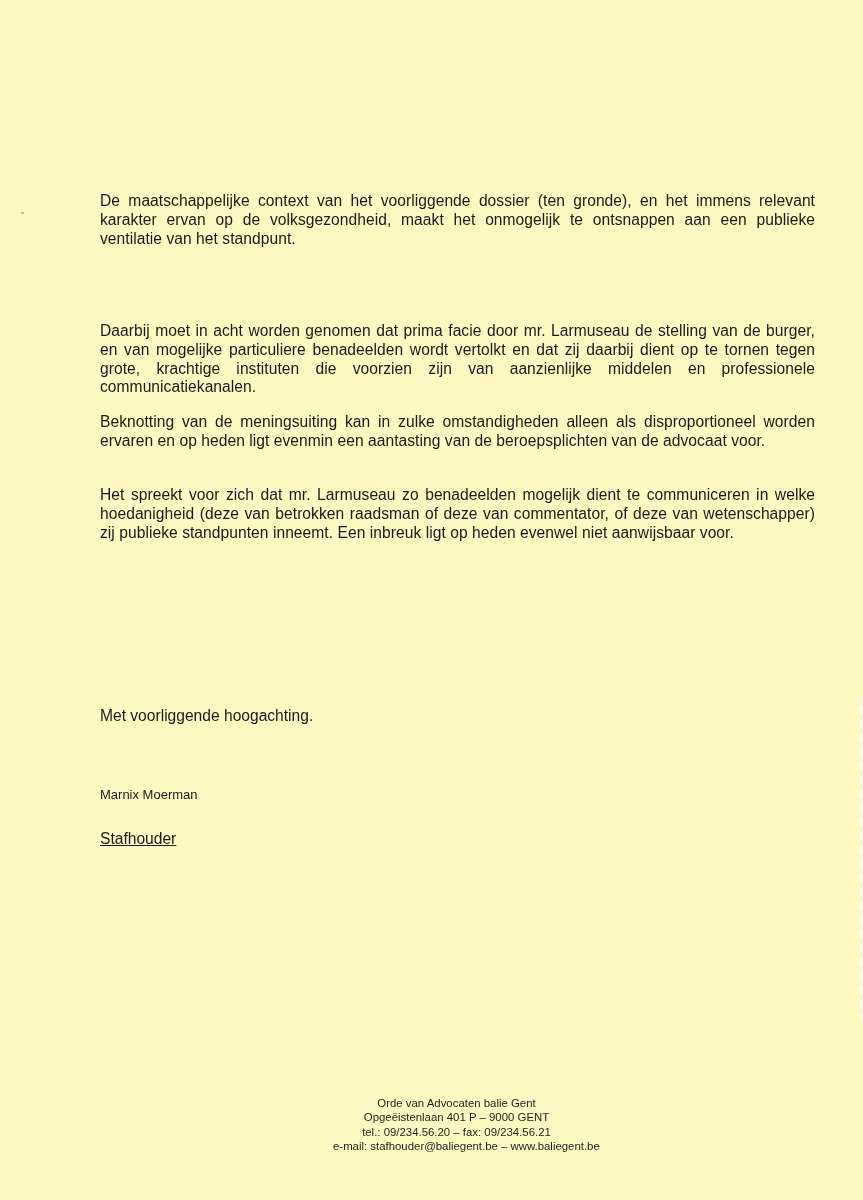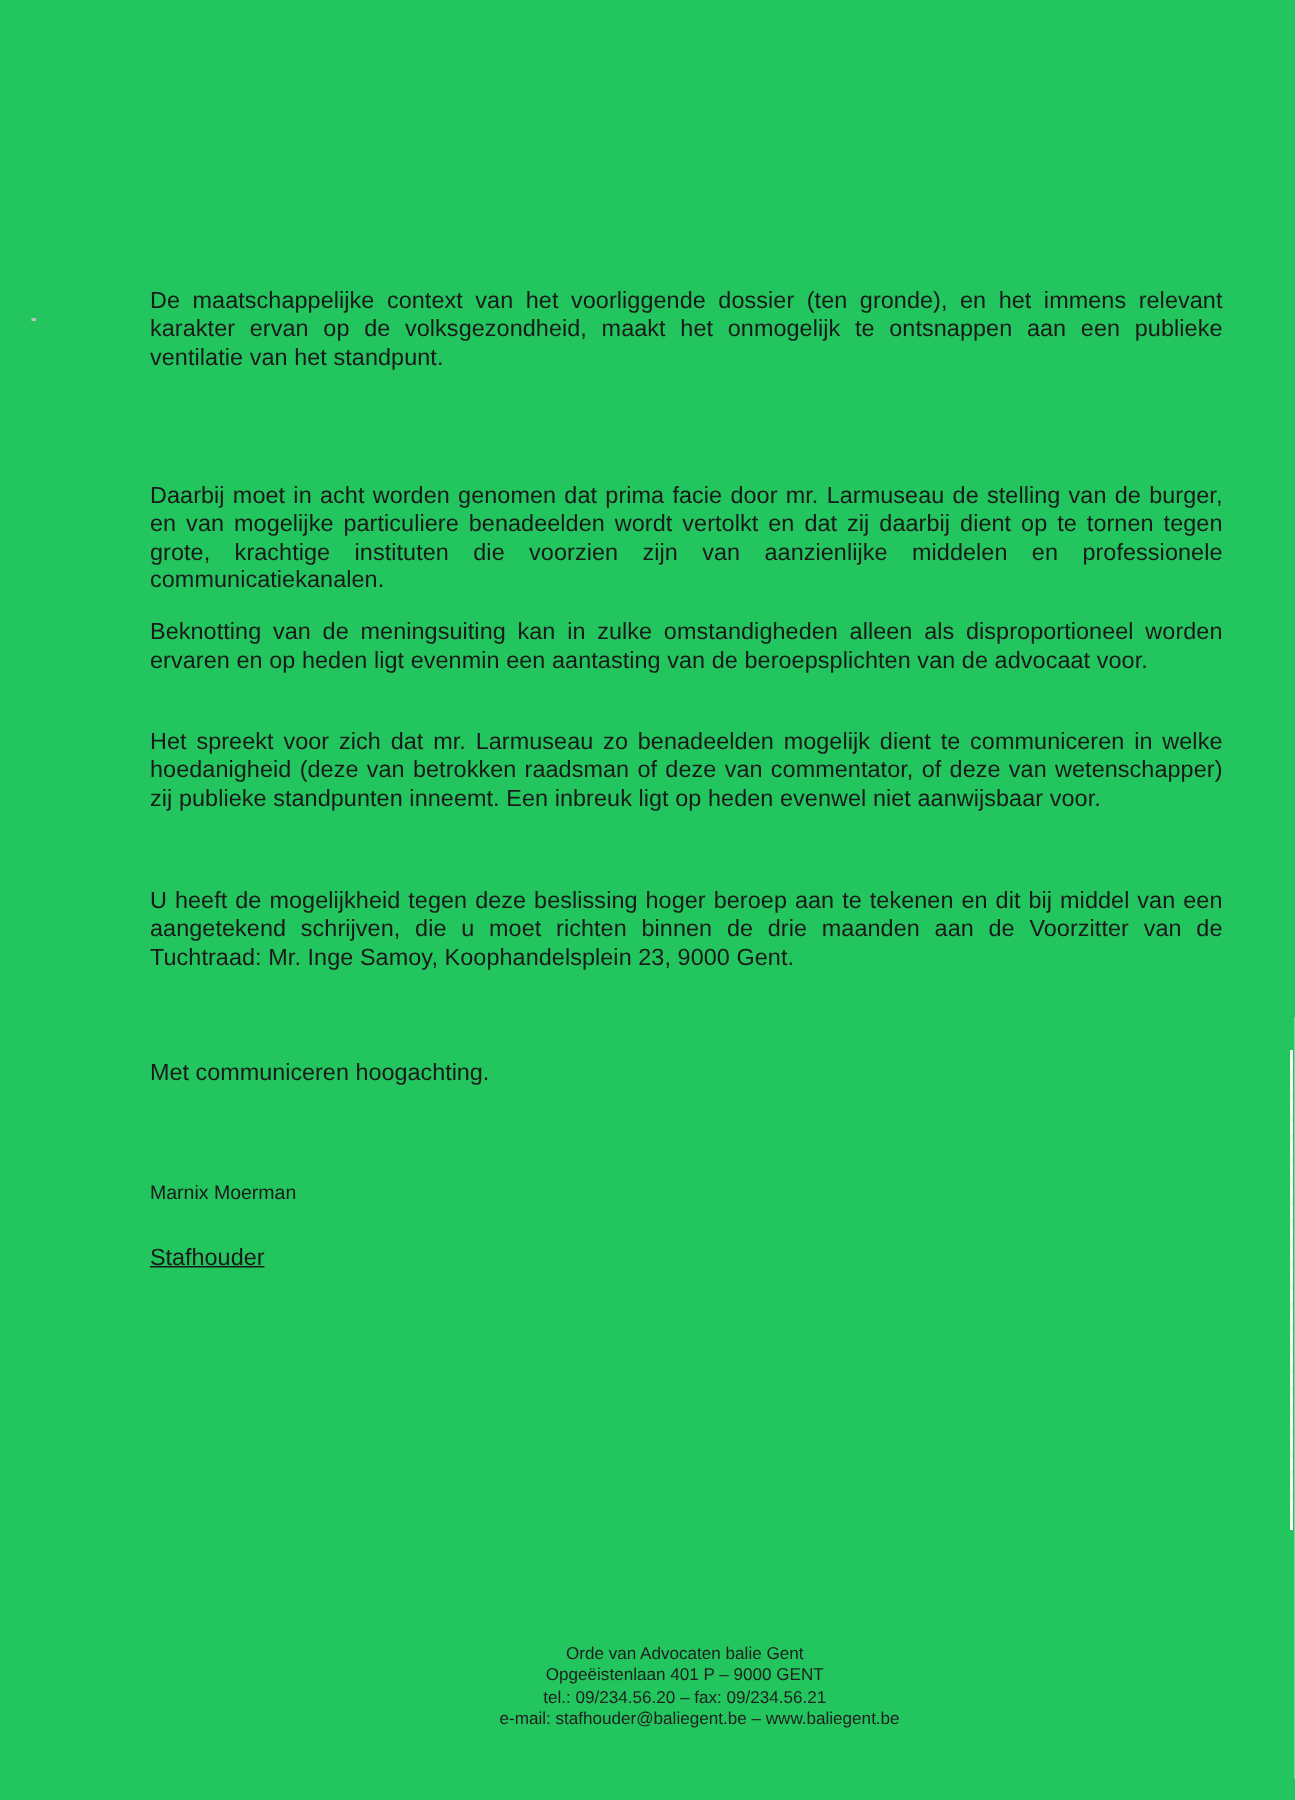--- a/index.html
+++ b/index.html
@@ -1,20 +1,20 @@
 <!DOCTYPE html>
 <html><head>
   <meta charset="utf-8">
   <style>
     html, body { margin: 0; padding: 0; background: #ffffff; }
     body {
       width: 863px; height: 1200px; position: relative; overflow: hidden;
       font-family: "Liberation Sans", sans-serif; color: #1a1a1a;
     }
-    .page { position: absolute; left: 0; top: 0; width: 863px; height: 1200px; background: #22c55e; }
+    .page { position: absolute; left: 0; top: 0; width: 863px; height: 1200px; background: #fef9c3; }
     .body-text {
       position: absolute; left: 100px; width: 715px;
       font-size: 15.6px; line-height: 18.8px; text-align: justify;
       letter-spacing: 0.05px;
     }
     .para { margin: 0; text-align: justify; text-align-last: left; }
     .para-1 { top: 192px; }
     .para-2 { top: 250px; }
     .para-3 { top: 322px; }
     .para-4 { top: 413px; }
@@ -38,23 +38,22 @@
 <body>
 
 <div class="page">
   <div class="speck"></div>
   <div class="edge-noise"></div>
 
   <p class="body-text para para-1">De maatschappelijke context van het voorliggende dossier (ten gronde), en het immens relevant karakter ervan op de volksgezondheid, maakt het onmogelijk te ontsnappen aan een publieke ventilatie van het standpunt.</p>
   <p class="body-text para para-3">Daarbij moet in acht worden genomen dat prima facie door mr. Larmuseau de stelling van de burger, en van mogelijke particuliere benadeelden wordt vertolkt en dat zij daarbij dient op te tornen tegen grote, krachtige instituten die voorzien zijn van aanzienlijke middelen en professionele communicatiekanalen.</p>
   <p class="body-text para para-4">Beknotting van de meningsuiting kan in zulke omstandigheden alleen als disproportioneel worden ervaren en op heden ligt evenmin een aantasting van de beroepsplichten van de advocaat voor.</p>
   <p class="body-text para para-5">Het spreekt voor zich dat mr. Larmuseau zo benadeelden mogelijk dient te communiceren in welke hoedanigheid (deze van betrokken raadsman of deze van commentator, of deze van wetenschapper) zij publieke standpunten inneemt.  Een inbreuk ligt op heden evenwel niet aanwijsbaar voor.</p>
-  <p class="body-text para para-6">U heeft de mogelijkheid tegen deze beslissing hoger beroep aan te tekenen en dit bij middel van een aangetekend schrijven, die u moet richten binnen de drie maanden aan de Voorzitter van de Tuchtraad: Mr. Inge Samoy, Koophandelsplein 23, 9000 Gent.</p>
 
-  <div class="closing">Met communiceren hoogachting.</div>
+  <div class="closing">Met voorliggende hoogachting.</div>
 
   <div class="sig-name">Marnix Moerman</div>
   <div class="sig-title">Stafhouder</div>
 
   <div class="footer">
     <div>Orde van Advocaten balie Gent</div>
     <div>Opgeëistenlaan 401 P – 9000 GENT</div>
     <div>tel.: 09/234.56.20 – fax: 09/234.56.21</div>
     <div>e-mail: stafhouder@baliegent.be – www.baliegent.be</div>
   </div>

